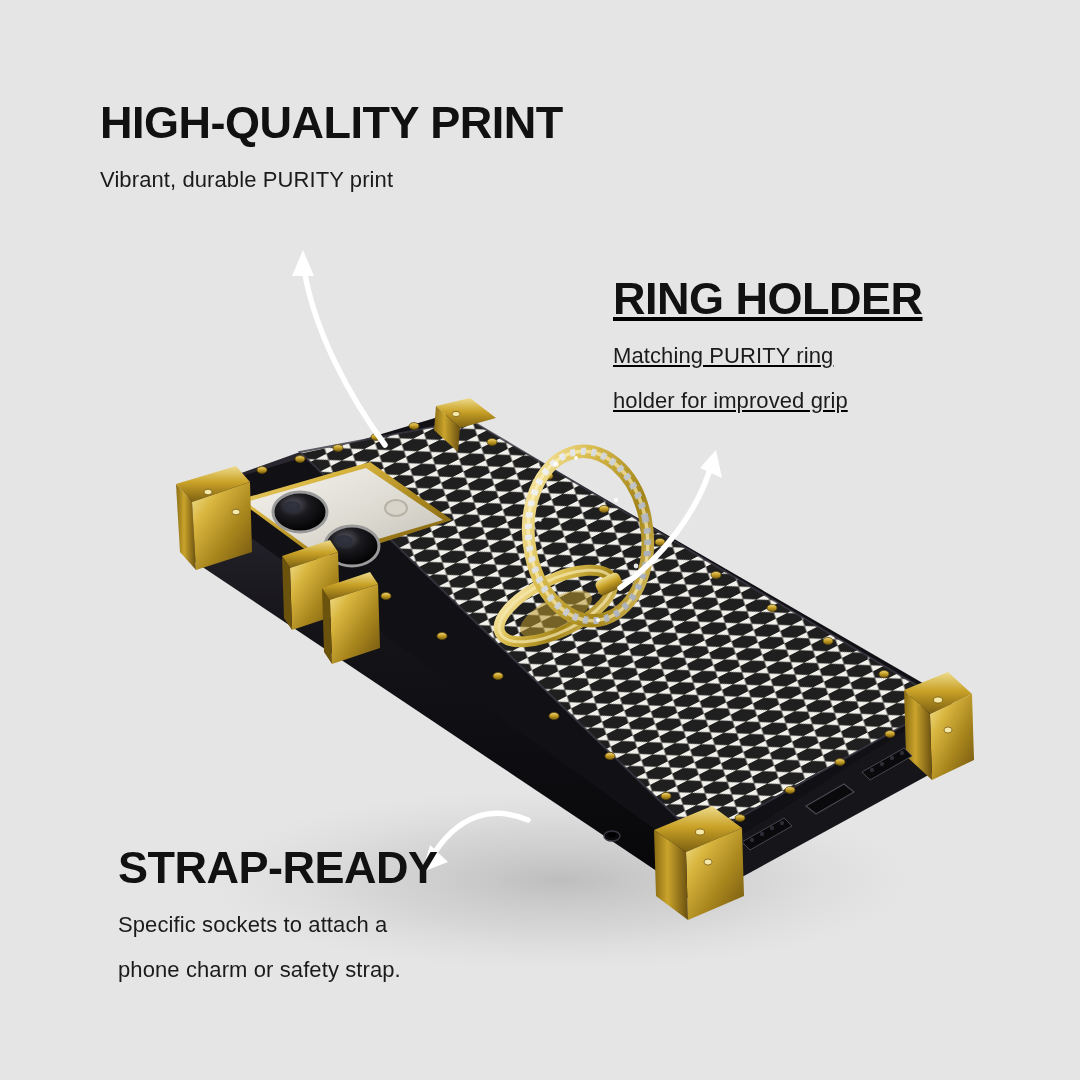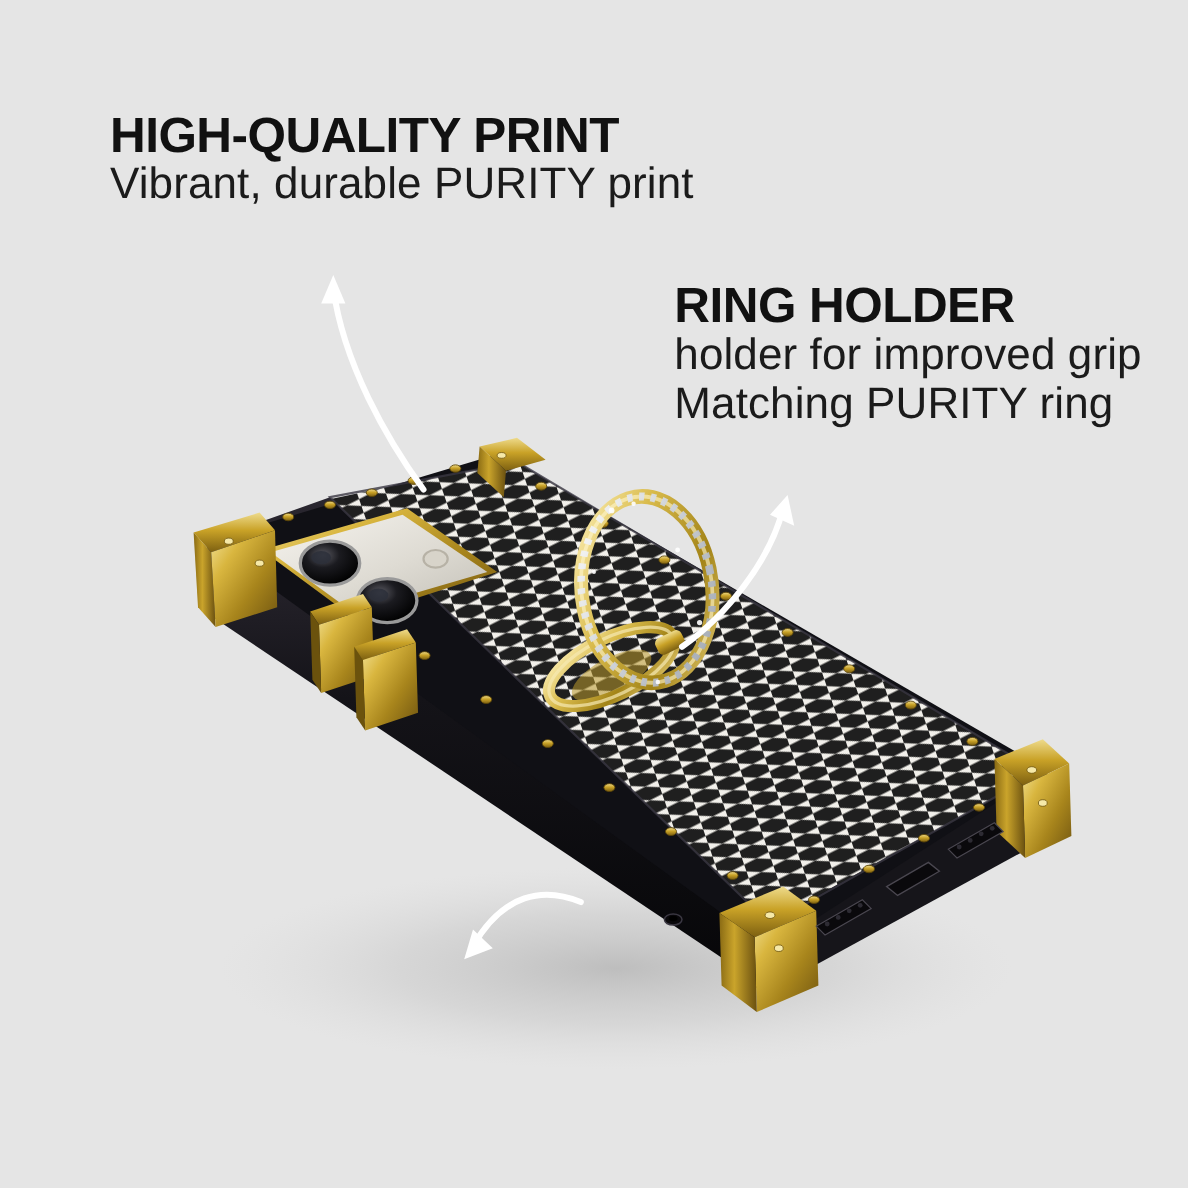--- a/index.html
+++ b/index.html
@@ -18,29 +18,30 @@
     font-weight:700;
     font-size:45px;
     letter-spacing:-0.5px;
     color:#111111;
     line-height:1.0;
     white-space:nowrap;
   }
   .callout .c-body{
     font-family:"Liberation Sans", sans-serif;
     font-weight:300;
-    font-size:40px;
+    font-size:22px;
     line-height:45px;
     color:#1b1b1b;
+    margin-top:12px;
     letter-spacing:0.1px;
   }
   .callout .c-body span{display:block;}
 
   #callout-print{left:100px;top:100px;}
-  #callout-ring{left:613px;top:255px;}
+  #callout-ring{left:613px;top:276px;text-decoration:underline;}
   #callout-strap{left:118px;top:845px;}
 
   
   #art{position:absolute;left:0;top:0;width:1080px;height:1080px;}
   .arrow{fill:none;stroke:#ffffff;stroke-width:5.5;stroke-linecap:round;}
   .arrowhead{fill:#ffffff;}
 </style>
 </head>
 <body>
 
@@ -306,19 +307,26 @@
   <div class="callout" id="callout-print">
     <div class="c-title">HIGH-QUALITY PRINT</div>
     <div class="c-body">
       <span>Vibrant, durable PURITY print</span>
     </div>
   </div>
 
   <div class="callout" id="callout-ring">
     <div class="c-title">RING HOLDER</div>
     <div class="c-body">
+      <span>Matching PURITY ring</span>
       <span>holder for improved grip</span>
-      <span>Matching PURITY ring</span>
     </div>
   </div>
 
+  <div class="callout" id="callout-strap">
+    <div class="c-title">STRAP-READY</div>
+    <div class="c-body">
+      <span>Specific sockets to attach a</span>
+      <span>phone charm or safety strap.</span>
+    </div>
+  </div>
 
 </div>
 
 </body></html>

